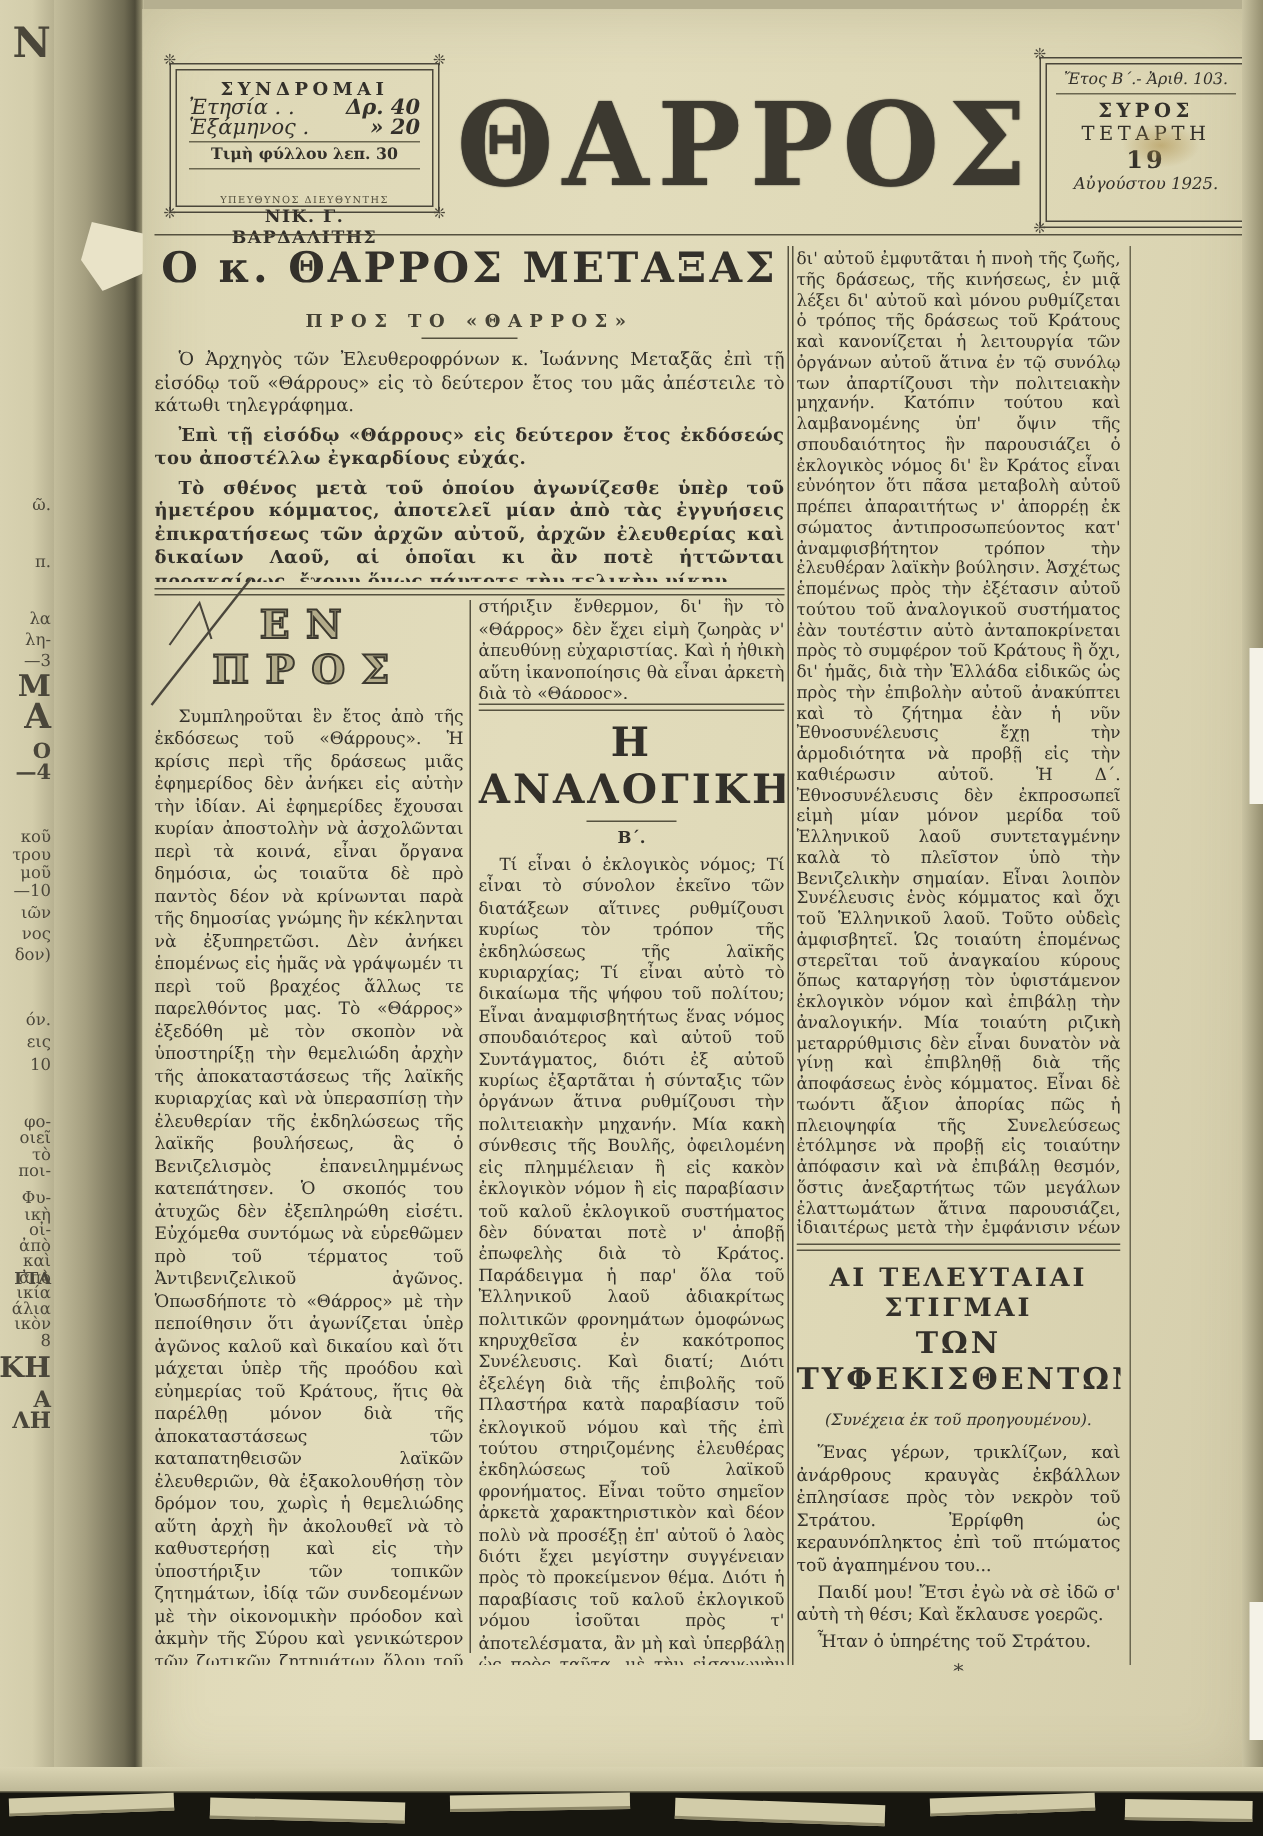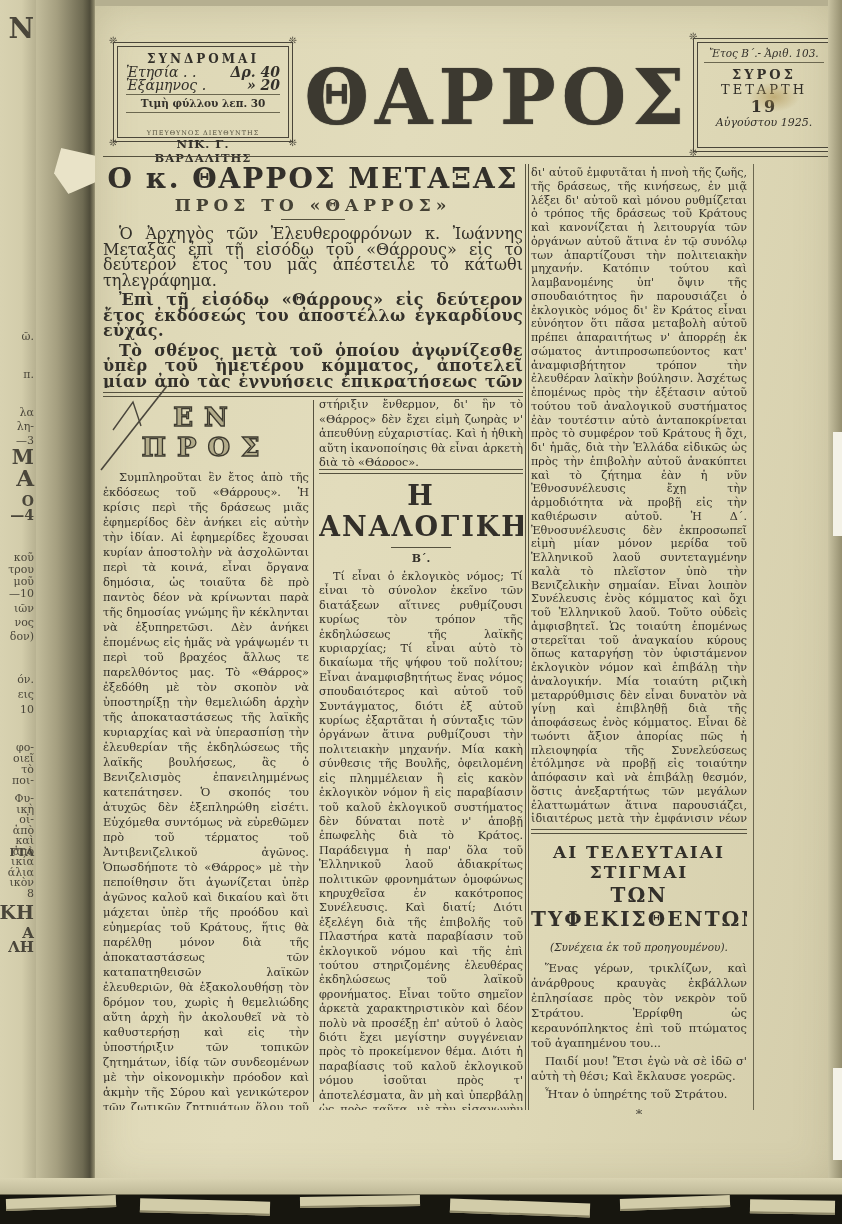--- a/index.html
+++ b/index.html
@@ -50,23 +50,23 @@
   .issue-line{font-size:10.5px;font-style:italic;border-bottom:1px solid #6b6750;padding-bottom:3px;}
   .issue-city{font-size:13px;font-weight:bold;letter-spacing:3px;margin-top:4px;}
   .issue-day{font-size:13px;letter-spacing:3px;}
   .issue-num{font-size:16px;font-weight:bold;letter-spacing:2px;}
   .issue-my{font-size:11px;font-style:italic;}
   .mast-rule{position:absolute;left:8px;top:150px;width:727px;border-top:1px solid #55513f;}
 
   
   .lead{position:absolute;left:8px;top:156px;width:420px;height:226px;overflow:hidden;}
   .lead-h1{margin:0;text-align:center;font-size:28px;font-weight:bold;letter-spacing:2px;color:#33302a;}
-  .lead-h2{margin:0 0 0;text-align:center;font-size:17px;letter-spacing:5px;color:#454235;}
+  .lead-h2{margin:12px 0 0;text-align:center;font-size:12px;letter-spacing:5px;color:#454235;}
   .lead-underline{width:64px;border-top:1px solid #55513f;margin:4px auto 6px;}
-  .lead p{margin:0 0 4px;font-size:16px;line-height:15.5px;text-align:justify;text-indent:16px;}
+  .lead p{margin:0 0 4px;font-size:12px;line-height:15.5px;text-align:justify;text-indent:16px;}
   .lead p.tg{font-weight:bold;letter-spacing:.3px;}
   .lead-rule{position:absolute;left:8px;top:386px;width:420px;height:3px;
     border-top:1px solid #55513f;border-bottom:1px solid #55513f;}
 
   
   .col{position:absolute;overflow:hidden;}
   .col1{left:8px;top:394px;width:206px;height:710px;}
   .col2{left:224px;top:392px;width:204px;height:712px;}
   .col3{left:436px;top:160px;width:216px;height:948px;}
   .col p{margin:0;text-align:justify;}

